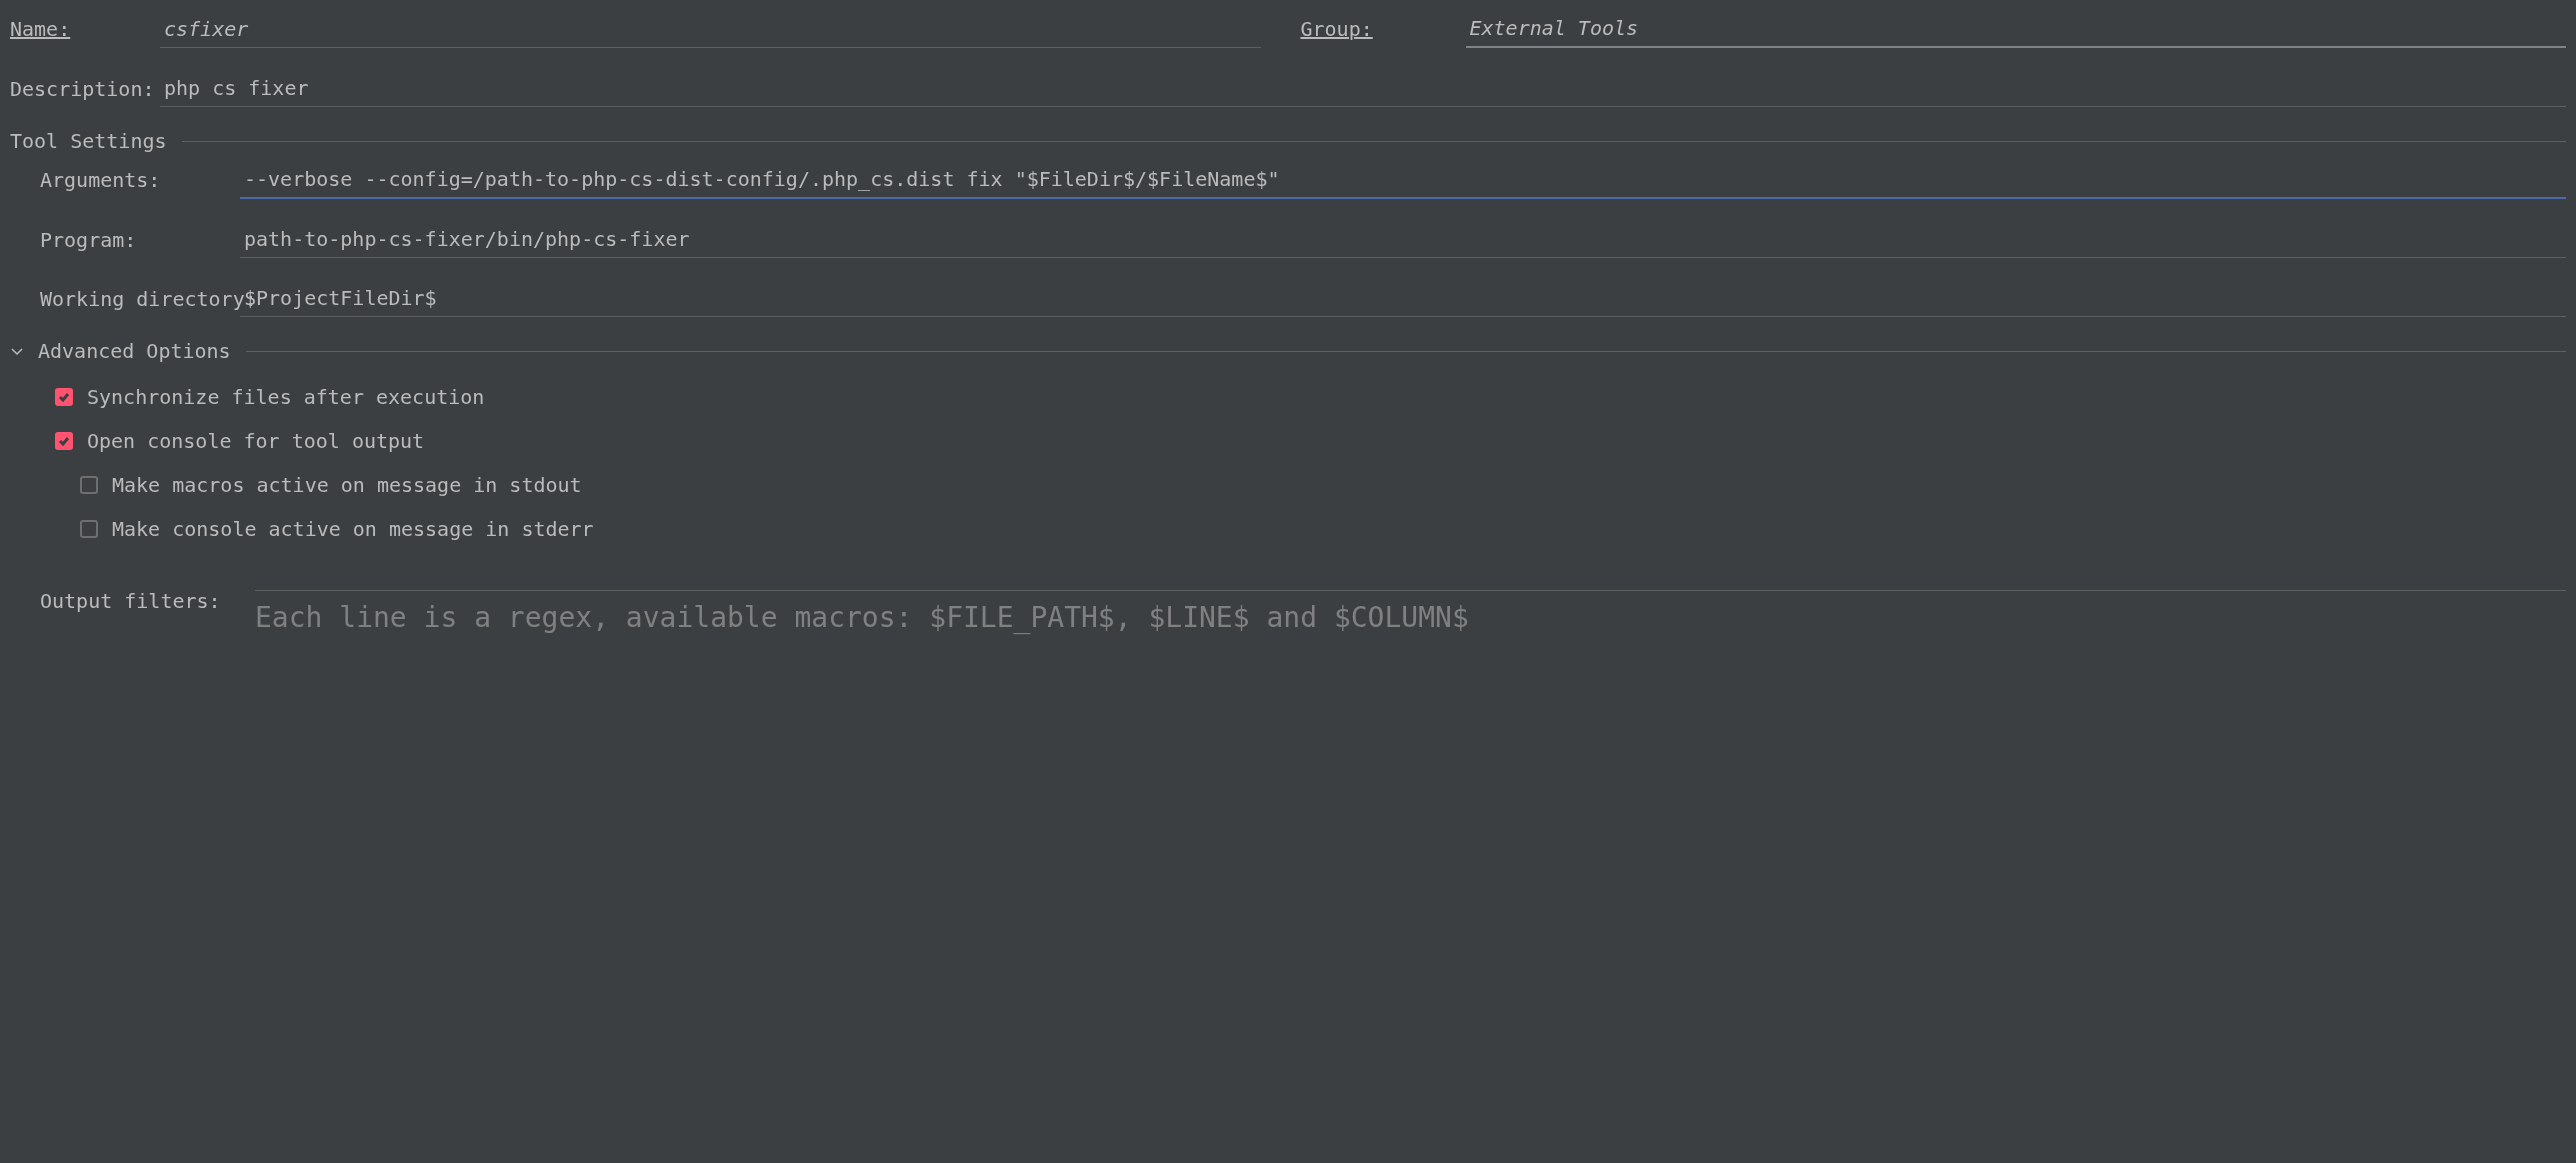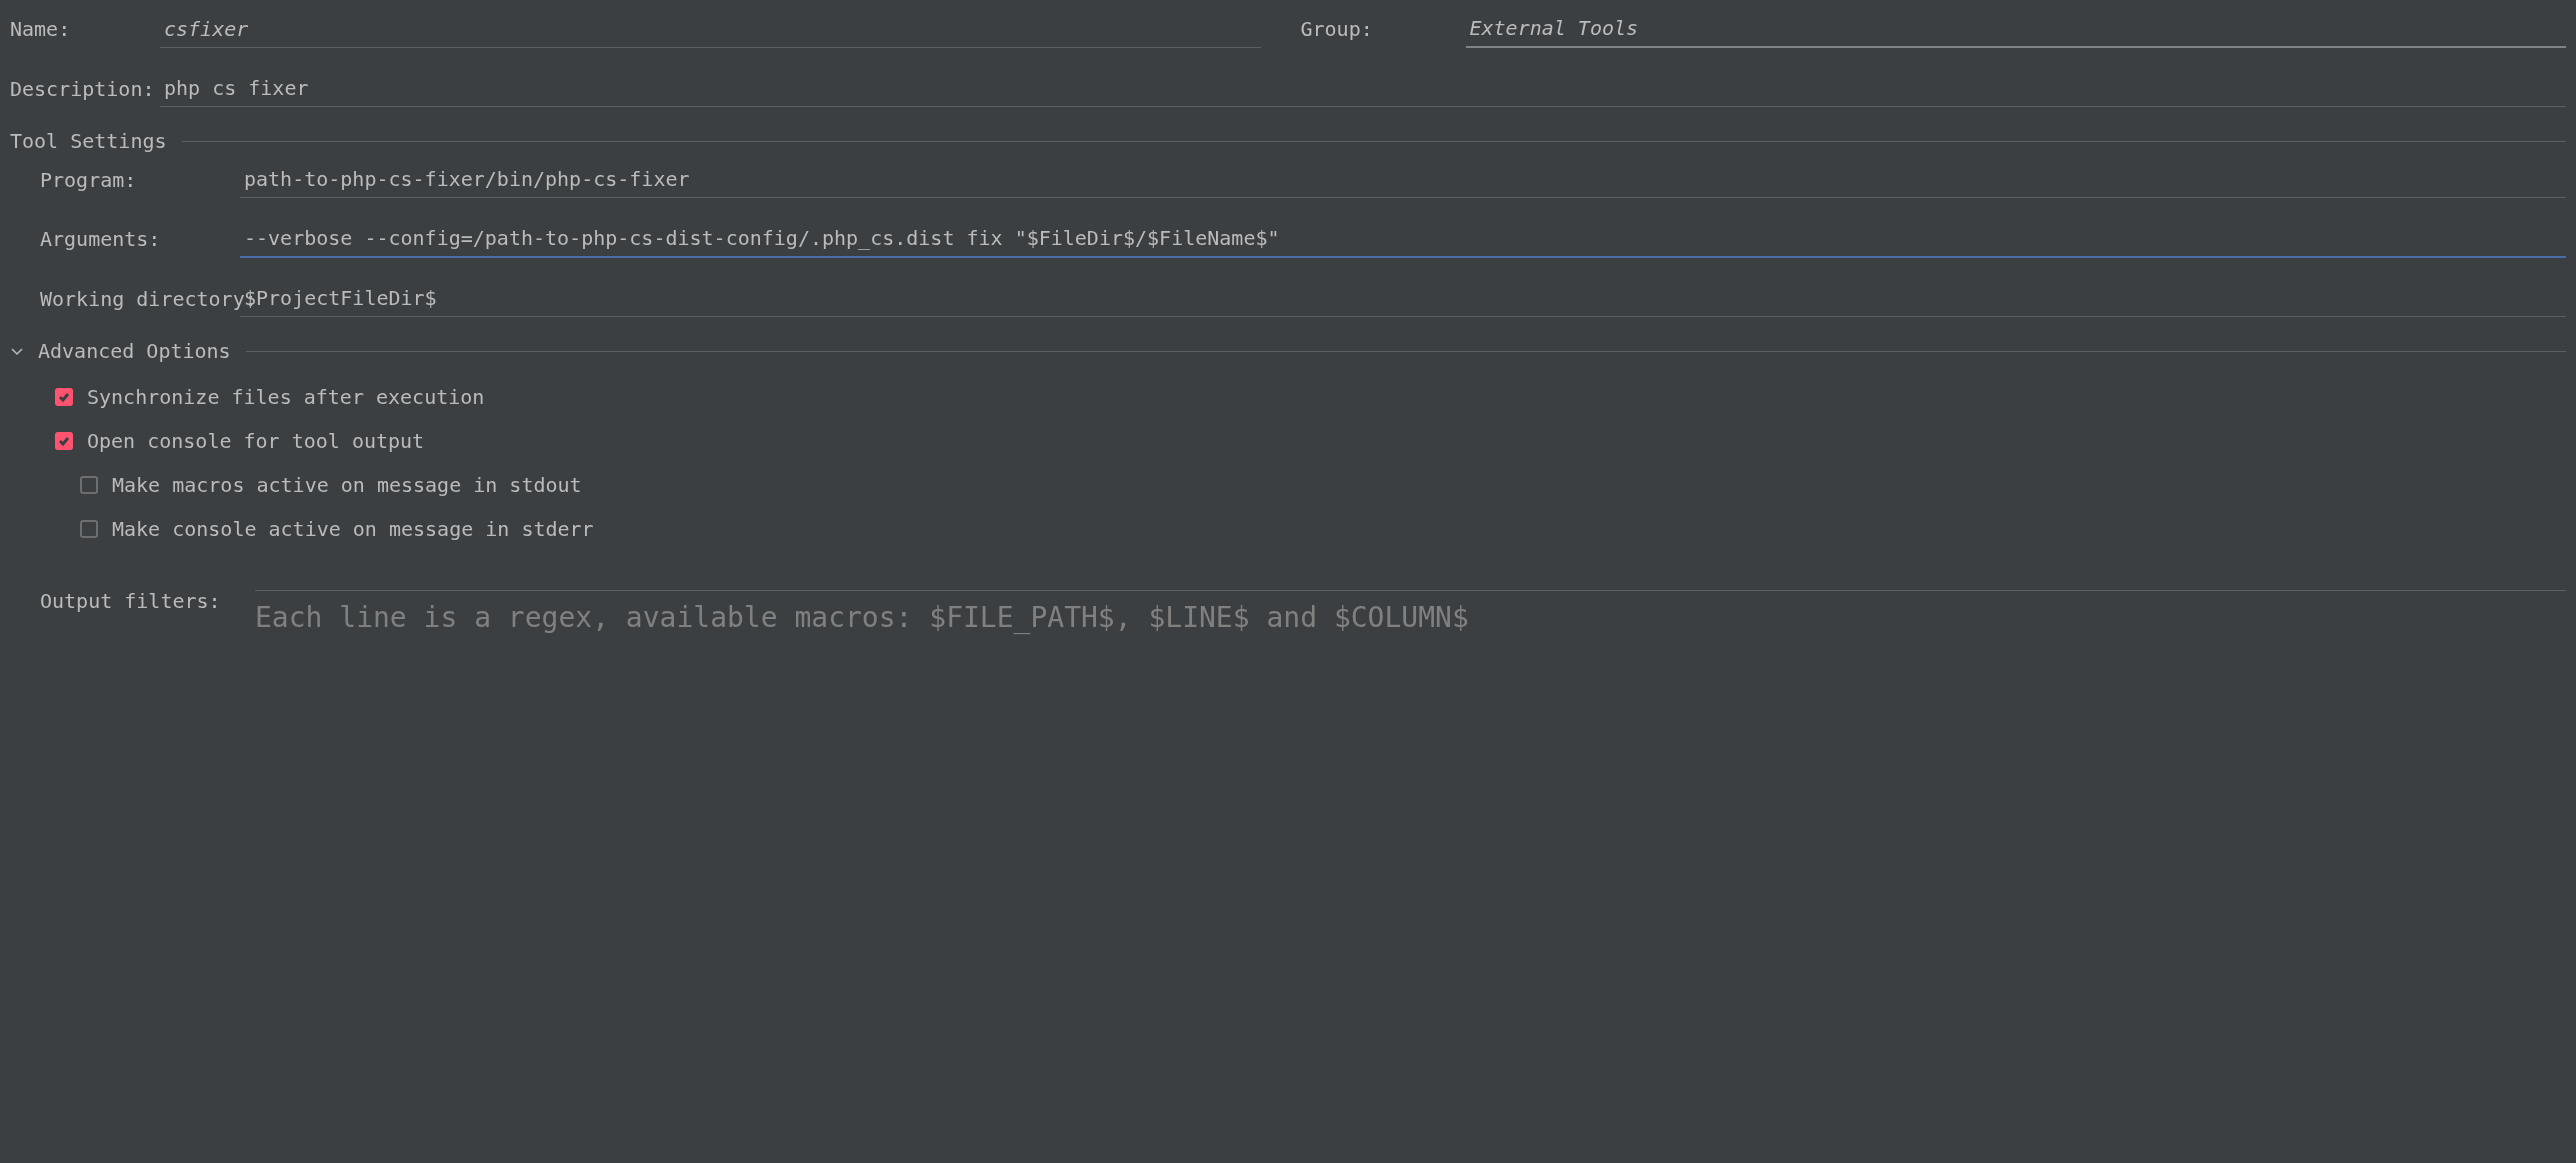--- a/index.html
+++ b/index.html
@@ -21,20 +21,21 @@
       align-items: center;
       margin-bottom: 22px;
     }
     .label {
       color: #bbbbbb;
       padding-right: 20px;
       white-space: nowrap;
     }
     .name-row .label {
       width: 150px;
+      text-decoration: underline;
     }
     .name-row .input {
       flex: 1;
       font-style: italic;
     }
     .group-label {
       margin-left: 40px;
       margin-right: 15px;
     }
     .input {
@@ -180,26 +181,26 @@
   <input type="text" class="input" value="php cs fixer" style="">
 </div>
 
 <div class="section-header">
   <span>Tool Settings</span>
   <div class="line"></div>
 </div>
 
 <div class="indented">
   <div class="tool-row">
+    <div class="label">Arguments:</div>
+    <input type="text" class="input input-focused" value="--verbose --config=/path-to-php-cs-dist-config/.php_cs.dist fix &quot;$FileDir$/$FileName$&quot;" style="">
+  </div>
+  <div class="tool-row">
     <div class="label">Program:</div>
     <input type="text" class="input" value="path-to-php-cs-fixer/bin/php-cs-fixer" style="">
-  </div>
-  <div class="tool-row">
-    <div class="label">Arguments:</div>
-    <input type="text" class="input input-focused" value="--verbose --config=/path-to-php-cs-dist-config/.php_cs.dist fix &quot;$FileDir$/$FileName$&quot;" style="">
   </div>
   <div class="tool-row">
     <div class="label">Working directory:</div>
     <input type="text" class="input" value="$ProjectFileDir$" style="">
   </div>
 </div>
 
 <div class="advanced-header">
   <span class="chevron">
     <svg width="14" height="14" viewBox="0 0 14 14">

